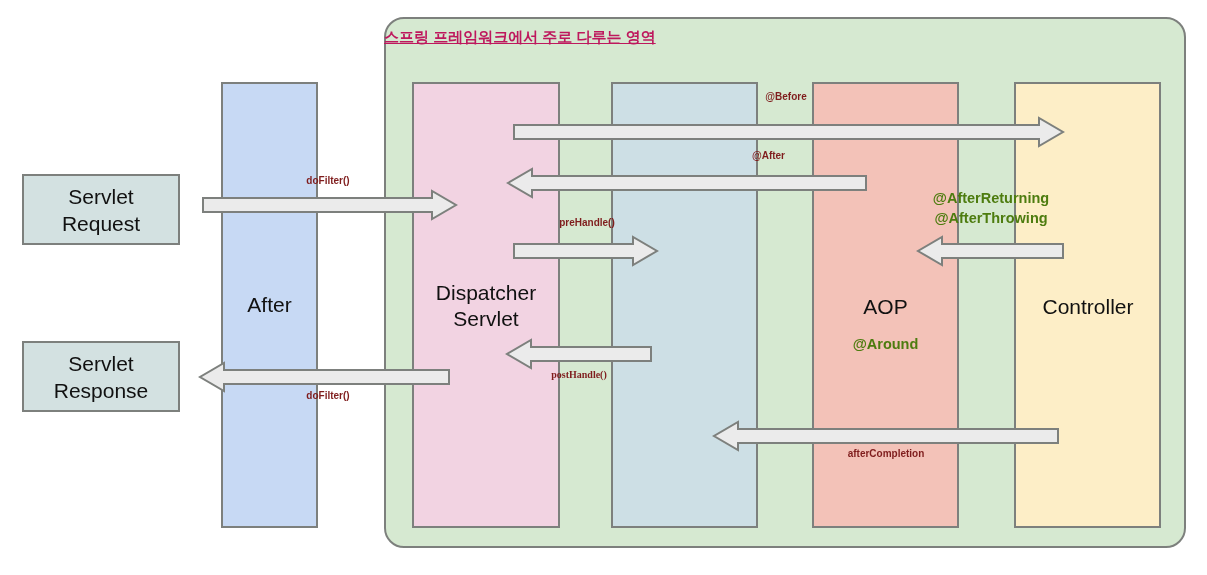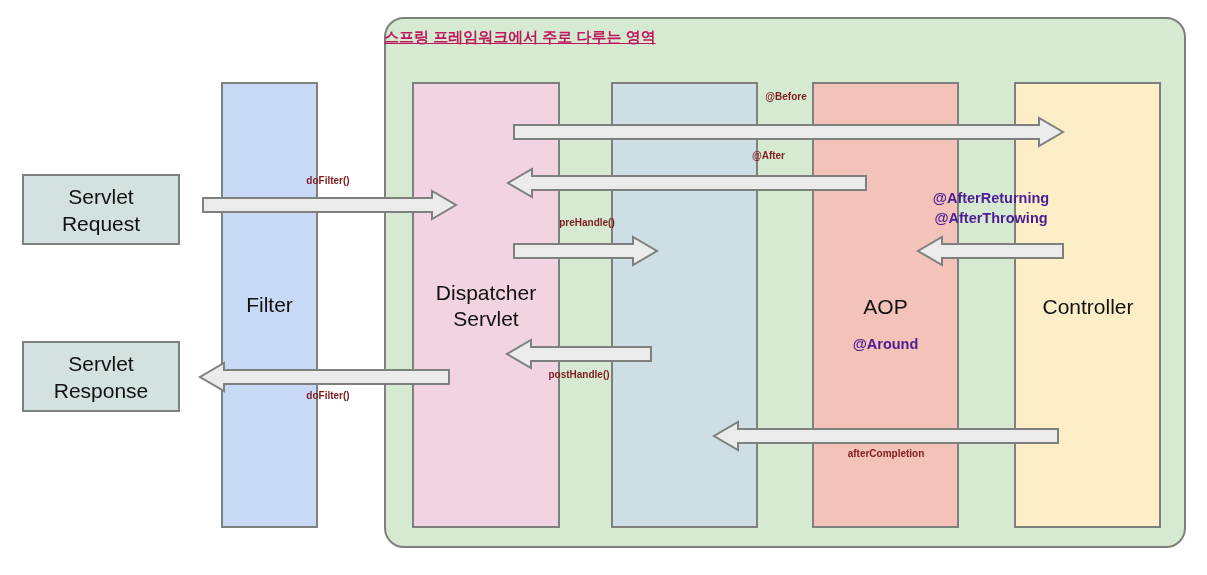--- a/index.html
+++ b/index.html
@@ -61,21 +61,21 @@
     font-size: 10px;
     font-weight: bold;
     color: #7f1d1d;
     white-space: nowrap;
     text-align: center;
   }
   .plain-label {
     position: absolute;
     font-size: 14.5px;
     font-weight: bold;
-    color: #4c1d95;
+    color: #4d7c0f;
     white-space: nowrap;
     text-align: center;
   }
   .arrow {
     position: absolute;
   }
   .arrow svg {
     display: block;
     overflow: visible;
   }
@@ -97,21 +97,21 @@
   </div>
 
   <div class="box endpoint endbox" style="left:22px; top:341px; width:158px; height:71px;">
     <div>
       <span>Servlet</span><br>
       <span>Response</span>
     </div>
   </div>
 
   <div class="box" style="left:221px; top:82px; width:97px; height:446px; background:#c7d9f4;"></div>
-  <div class="lane-label" style="left:221px; top:292px; width:97px;">Filter</div>
+  <div class="lane-label" style="left:221px; top:292px; width:97px;">After</div>
 
   <div class="box" style="left:412px; top:82px; width:148px; height:446px; background:#f2d3e2;"></div>
   <div class="lane-label" style="left:412px; top:280px; width:148px;">
     <span>Dispatcher</span><br>
     <span>Servlet</span>
   </div>
 
   <div class="box" style="left:611px; top:82px; width:147px; height:446px; background:#cddfe5;"></div>
 
   <div class="box" style="left:812px; top:82px; width:147px; height:446px; background:#f3c2b8;"></div>
@@ -157,21 +157,21 @@
   <div class="plain-label" style="left:891px; top:188px; width:200px; text-align:center; line-height:20px;">
     <span>@AfterReturning</span><br>
     <span>@AfterThrowing</span>
   </div>
 
   <div class="arrow" style="left:507px; top:339px;">
     <svg width="144" height="30" viewBox="0 0 144 30">
       <polygon points="144,8 24,8 24,1 0,15 24,29 24,22 144,22" fill="#ebebeb" stroke="#7d807d" stroke-width="2" stroke-linejoin="miter"></polygon>
     </svg>
   </div>
-  <div class="arrow-label" style="left:479px; top:369px; width:200px; text-align:center;">postHandle()</div>
+  <div class="arrow-label" style="left:479px; top:369px; width:200px; text-align:center;font-family:Liberation Serif, serif;">postHandle()</div>
 
   <div class="arrow" style="left:200px; top:362px;">
     <svg width="249" height="30" viewBox="0 0 249 30">
       <polygon points="249,8 24,8 24,1 0,15 24,29 24,22 249,22" fill="#ebebeb" stroke="#7d807d" stroke-width="2" stroke-linejoin="miter"></polygon>
     </svg>
   </div>
   <div class="arrow-label" style="left:228px; top:390px; width:200px; text-align:center;">doFilter()</div>
 
   <div class="arrow" style="left:714px; top:421px;">
     <svg width="344" height="30" viewBox="0 0 344 30">

